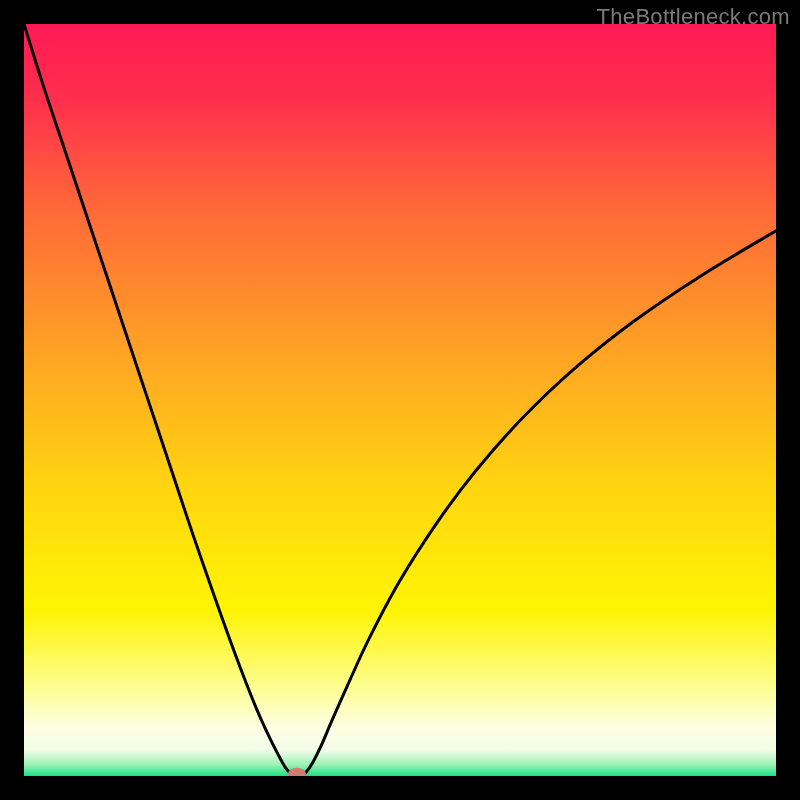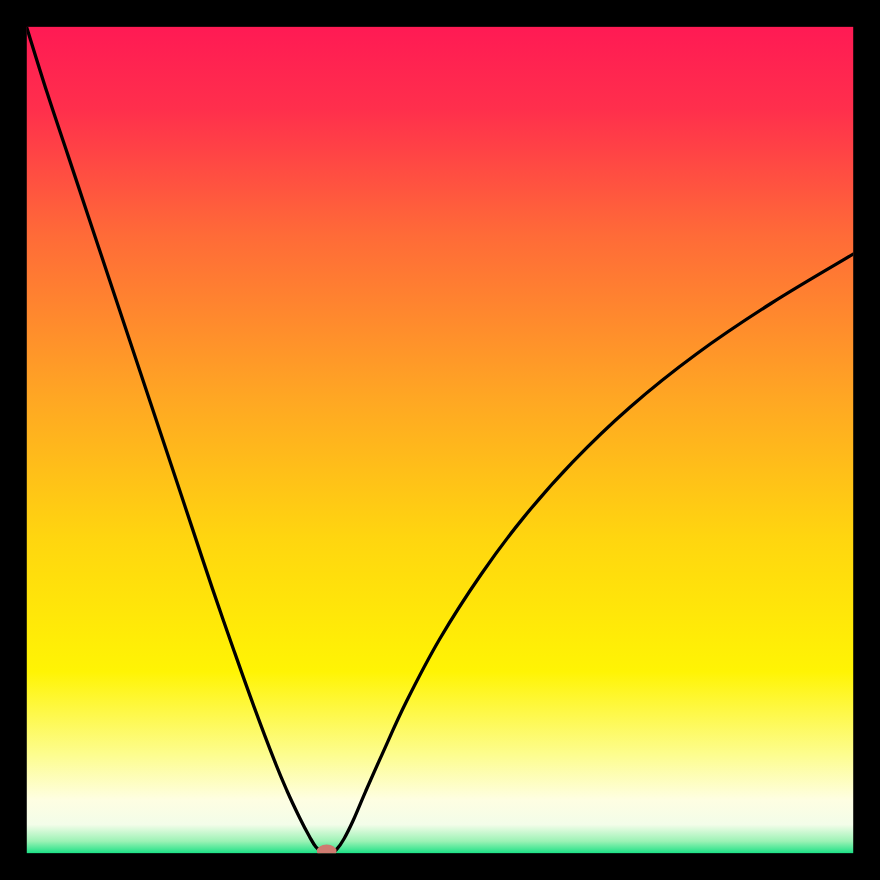--- a/index.html
+++ b/index.html
@@ -56,13 +56,14 @@
             <stop offset="96.5%" stop-color="#f3fde9"></stop>
             <stop offset="98.5%" stop-color="#9cf2b5"></stop>
             <stop offset="100%" stop-color="#18e084"></stop>
           </linearGradient>
         </defs>
         <rect x="0" y="0" width="752" height="752" fill="url(#bg-grad)"></rect>
         <path d="M 0 0 C 3.4466666666666668 11.029333333333328, 11.906666666666666 38.790666666666624, 18.8 60.15999999999997 C 25.693333333333335 81.52933333333331, 30.70666666666667 95.88000000000005, 37.6 116.56000000000006 C 44.49333333333333 137.24000000000007, 49.50666666666667 152.28000000000003, 56.4 172.96000000000004 C 63.29333333333333 193.64000000000004, 68.30666666666667 208.68, 75.2 229.36 C 82.09333333333333 250.04000000000002, 87.10666666666667 265.08, 94 285.76 C 100.89333333333333 306.44, 105.90666666666667 321.47999999999996, 112.8 342.15999999999997 C 119.69333333333333 362.84, 124.70666666666666 377.88, 131.6 398.56 C 138.49333333333334 419.24, 143.50666666666666 434.28, 150.4 454.96 C 157.29333333333335 475.64, 162.30666666666667 491.0936, 169.20000000000002 511.36 C 176.09333333333336 531.6264, 181.10666666666665 545.9269333333334, 188 565.504 C 194.89333333333335 585.0810666666666, 199.90666666666667 599.3941333333333, 206.8 618.144 C 213.69333333333336 636.8938666666667, 220.08533333333332 653.7136, 225.6 667.7760000000001 C 231.11466666666666 681.8384000000001, 232.744 685.4730666666667, 236.88 694.848 C 241.016 704.2229333333332, 244.43760000000003 711.3293333333334, 248.16000000000003 718.912 C 251.88240000000002 726.4946666666667, 254.4266666666667 731.2447999999999, 257.184 736.208 C 259.9413333333334 741.1712, 260.7184 743.0888, 263.2 745.984 C 265.6816 748.8792000000001, 268.23839999999996 750.8970666666667, 270.71999999999997 752 C 273.2016 753.1029333333333, 274.668 752.6893333333334, 276.736 752 C 278.804 751.3106666666666, 279.7941333333333 750.7216, 282 748.24 C 284.2058666666667 745.7584, 286.0106666666667 743.2893333333333, 288.76800000000003 738.4639999999999 C 291.5253333333334 733.6386666666666, 293.45546666666667 729.7783999999999, 297.04 721.92 C 300.6245333333334 714.0616, 303.49466666666666 706.6293333333333, 308.32 695.6 C 313.1453333333333 684.5706666666667, 316.4666666666667 676.9253333333334, 323.36 661.76 C 330.25333333333333 646.5946666666666, 336.26933333333335 632.1813333333333, 345.92 612.88 C 355.5706666666667 593.5786666666667, 363.592 577.5736, 376 556.48 C 388.408 535.3864, 399.81333333333333 517.8146666666667, 413.6 497.824 C 427.3866666666667 477.83333333333337, 436.0346666666666 466.052, 451.2 447.44 C 466.36533333333335 428.828, 478.3973333333334 414.91600000000005, 496.32000000000005 396.30400000000003 C 514.2426666666668 377.692, 528.2800000000001 363.9805333333333, 548.96 345.91999999999996 C 569.64 327.8594666666666, 585.6826666666667 315.0253333333334, 609.12 297.79200000000003 C 632.5573333333333 280.5586666666667, 650.6053333333334 268.60186666666664, 676.8000000000001 251.91999999999996 C 702.9946666666667 235.2381333333333, 738.2133333333334 215.07200000000006, 752 206.80000000000007" fill="none" stroke="#000" stroke-width="3" stroke-linecap="round" stroke-linejoin="round"></path>
         <ellipse cx="272.976" cy="749.744" rx="9" ry="6" fill="#cf7b70"></ellipse>
       </svg>
   </div>
+  <div class="watermark">TheBottleneck.com</div>
 </div>
 
 </body></html>

